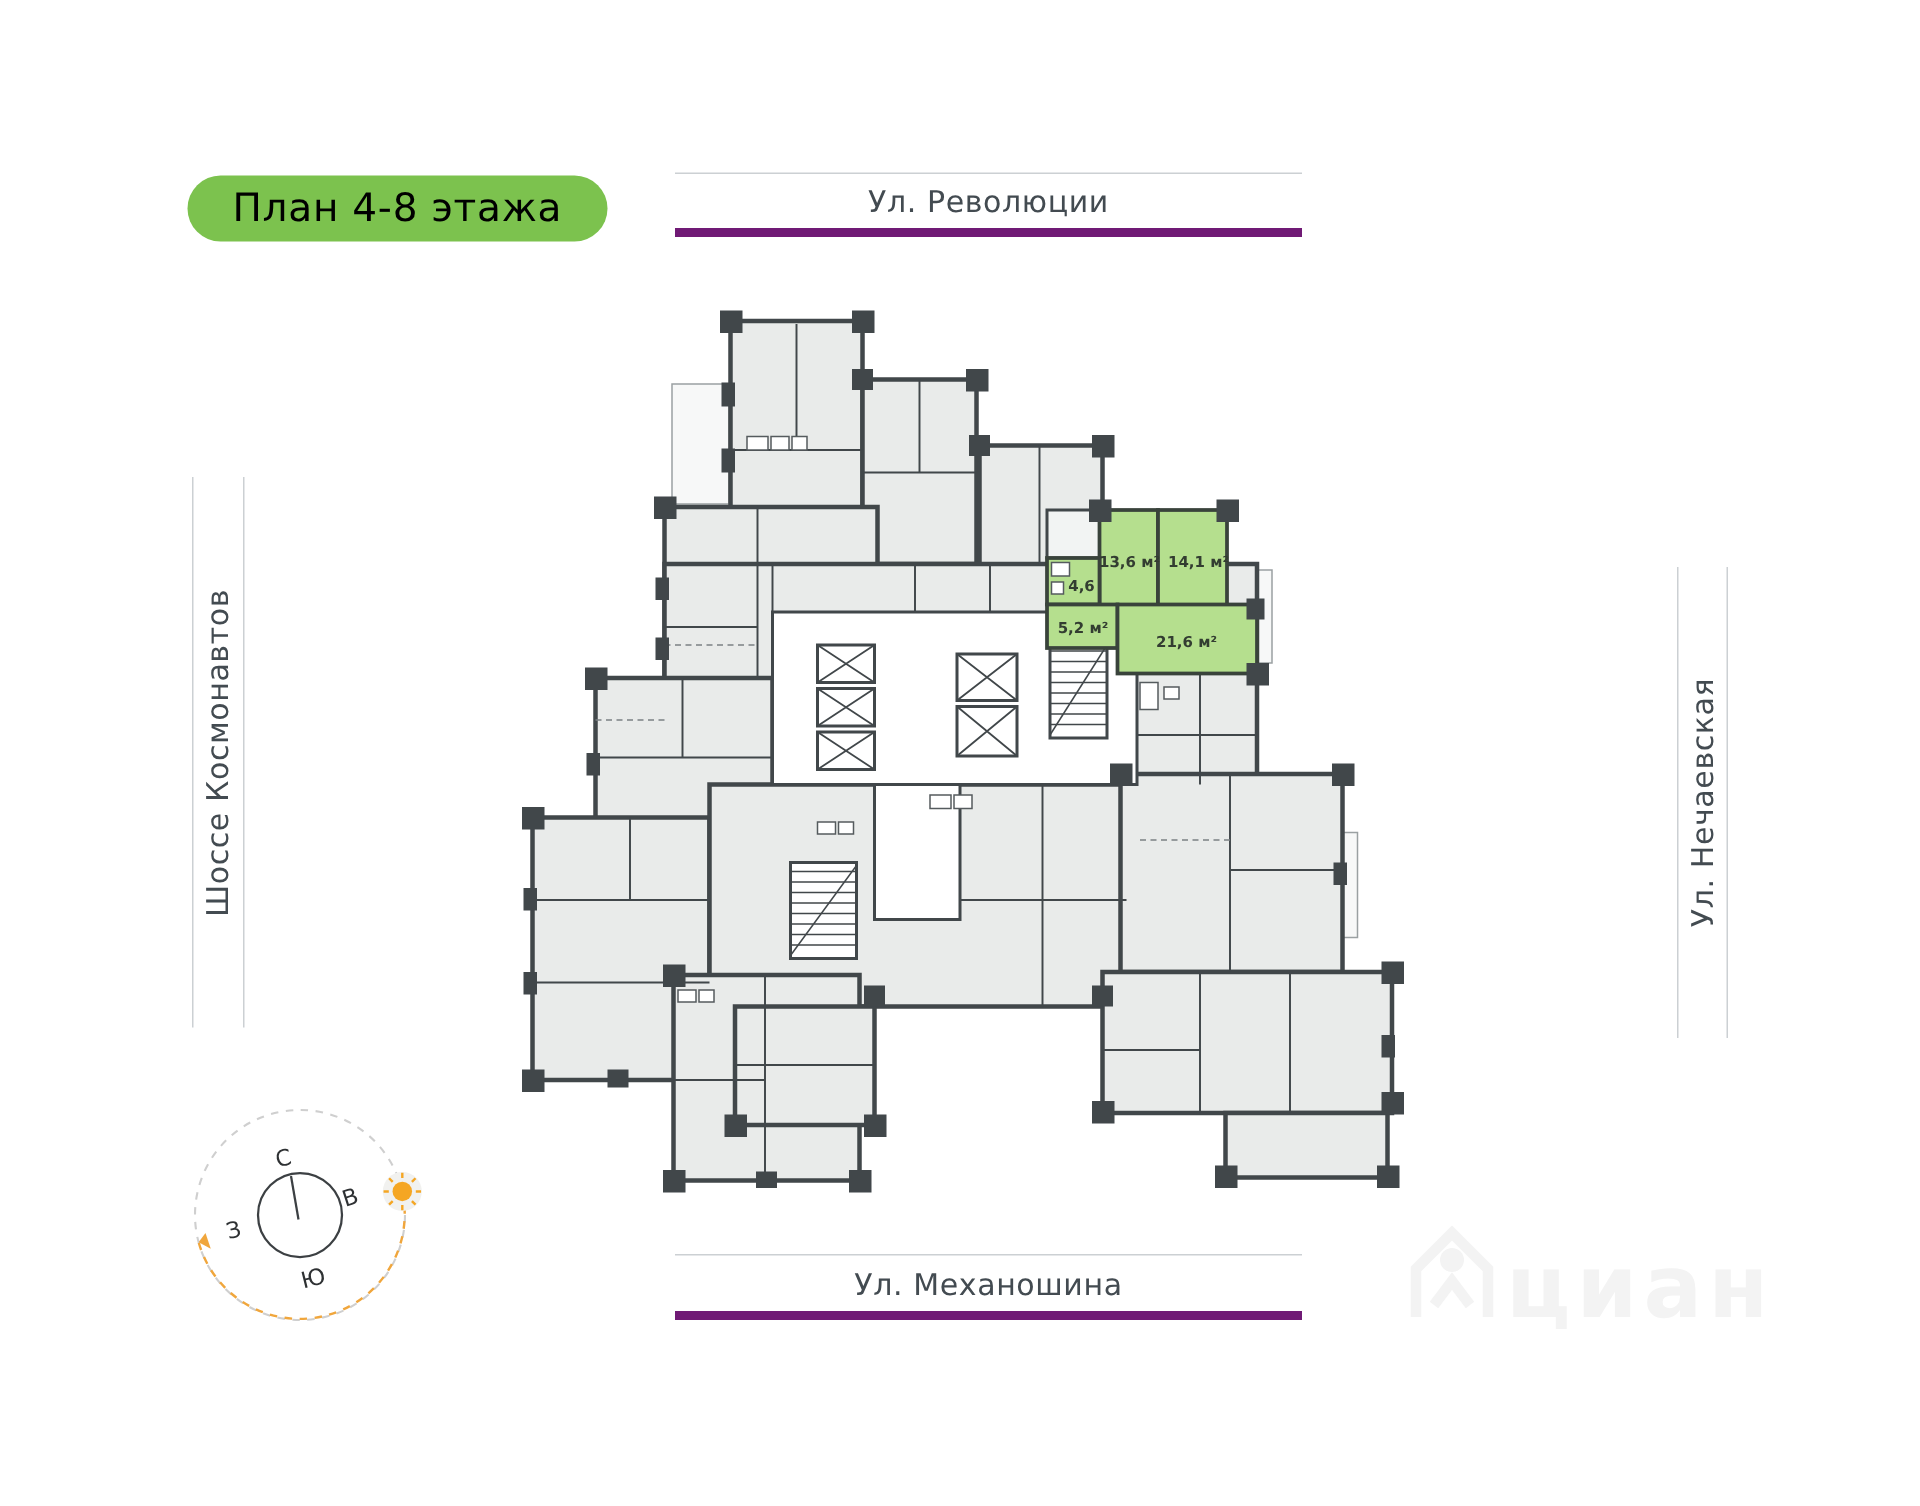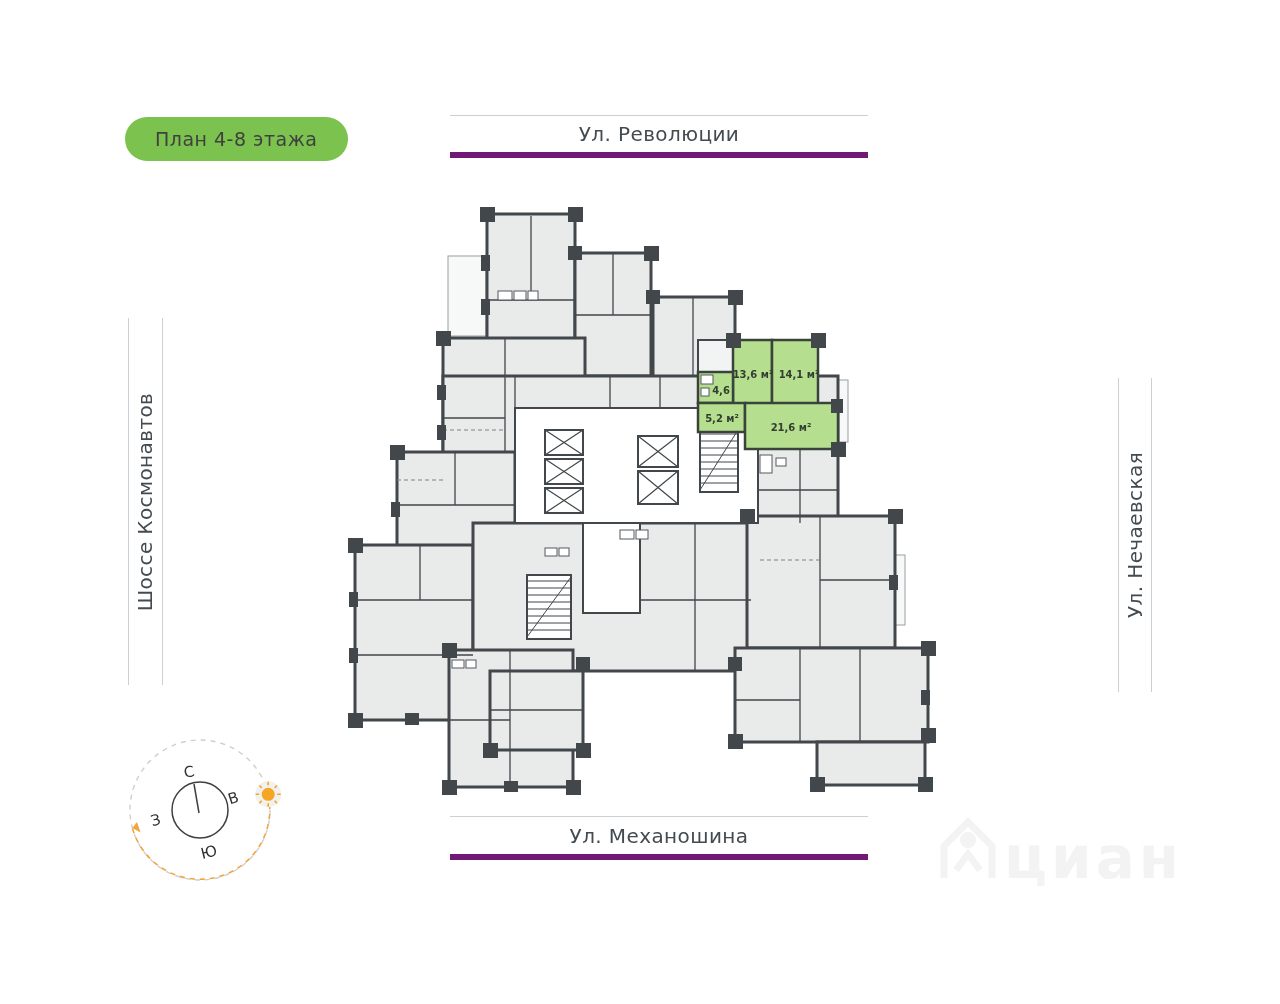--- a/index.html
+++ b/index.html
@@ -1,31 +1,31 @@
 <!DOCTYPE html>
 <html><head>
 <meta charset="utf-8">
 <style>
   html,body{margin:0;padding:0;background:#fff;}
   .canvas{position:relative;width:1280px;height:1004px;background:#fff;overflow:hidden;
           font-family:"DejaVu Sans","Liberation Sans",sans-serif;}
   
   .badge{position:absolute;left:125px;top:117px;height:44px;line-height:44px;
-         padding:0 30px;border-radius:22px;background:#7cc24e;color:#404040;
-         font-size:19px;letter-spacing:.5px;white-space:nowrap;}
+         padding:0 30px;border-radius:22px;background:#7cc24e;color:#000000;
+         font-size:26px;letter-spacing:.5px;white-space:nowrap;}
   
   .street-h{position:absolute;display:flex;align-items:center;justify-content:center;
             border-top:1px solid #ccd0d3;border-bottom:6px solid #701a75;
             color:#434b51;font-size:20px;letter-spacing:.4px;}
   .street-v{position:absolute;display:flex;align-items:center;justify-content:center;
             border-left:1px solid #ccd0d3;border-right:1px solid #ccd0d3;
             color:#434b51;font-size:20px;letter-spacing:.4px;}
   .street-v span{transform:rotate(-90deg);white-space:nowrap;}
   #street-top{left:450px;top:115px;width:418px;height:36px;}
-  #street-bottom{left:450px;top:816px;width:418px;height:37px;}
+  #street-bottom{left:450px;top:836px;width:418px;height:37px;}
   #street-left{left:128px;top:318px;width:33px;height:367px;}
   #street-right{left:1118px;top:378px;width:32px;height:314px;}
   
   svg.plan{position:absolute;left:0;top:0;}
   .blk{fill:#e9ebea;stroke:#41474a;stroke-width:3;}
   .blkl{fill:#f2f4f3;stroke:#41474a;stroke-width:2;}
   .thin{stroke:#41474a;stroke-width:1.3;fill:none;}
   .dash{stroke:#7b8184;stroke-width:1;stroke-dasharray:4 3;fill:none;}
   .white{fill:#ffffff;stroke:#41474a;stroke-width:2;}
   .green{fill:#b5df8e;stroke:#39433b;stroke-width:2.5;}

